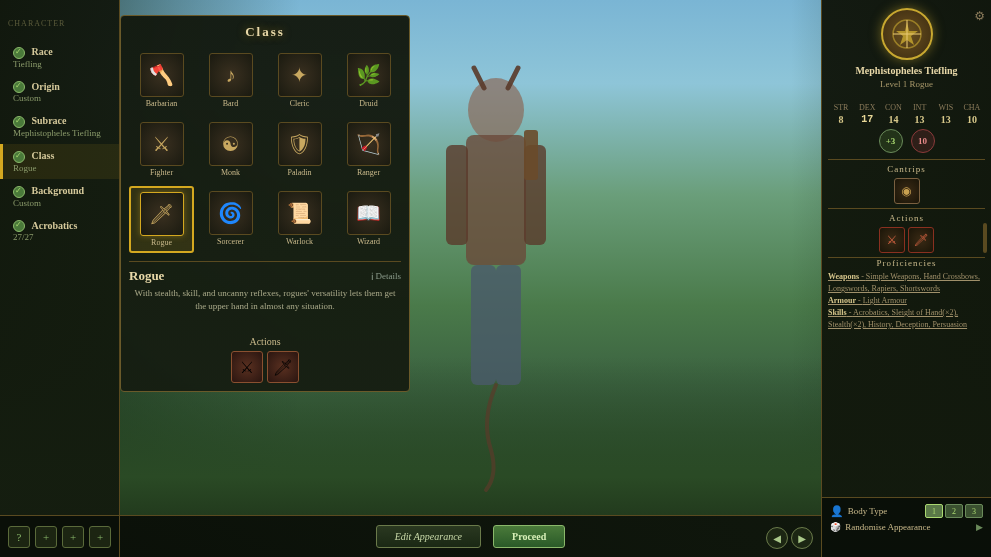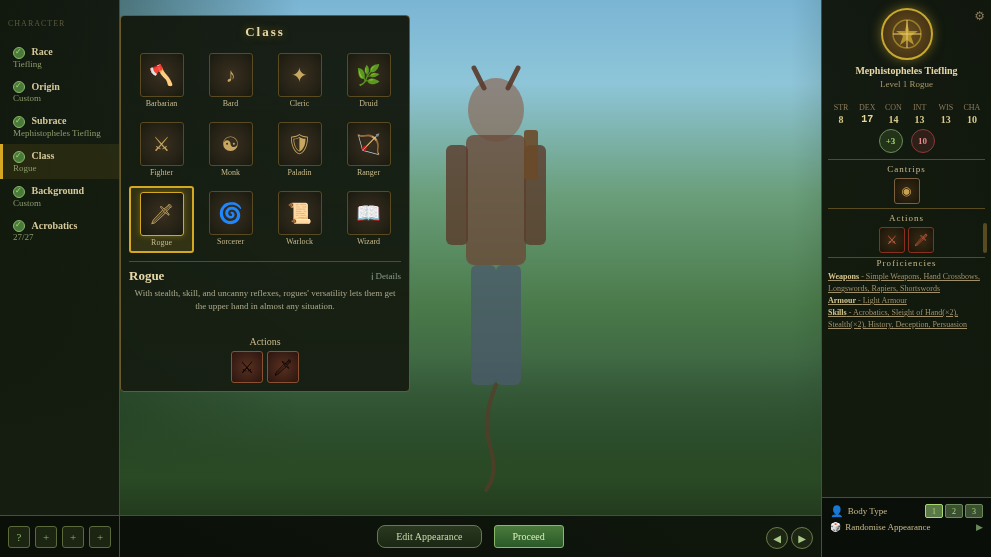--- a/index.html
+++ b/index.html
@@ -383,36 +383,37 @@
       z-index: 10;
       display: flex;
       align-items: center;
       justify-content: center;
       gap: 12px;
     }
     .btn-edit {
       padding: 5px 18px;
       background: linear-gradient(180deg, #2a3820 0%, #1a2814 100%);
       border: 1px solid #6a7a4a;
-      border-radius: 8px;
+      border-radius: 3px;
       color: #c8d8a8;
       font-size: 10px;
       cursor: pointer;
       font-family: 'Georgia', serif;
+      font-style: italic;
     }
     .btn-proceed {
       padding: 5px 18px;
       background: linear-gradient(180deg, #4a7a3a 0%, #2a5a28 100%);
       border: 1px solid #8ab86a;
       border-radius: 3px;
       color: #d8f0b8;
       font-size: 10px;
       cursor: pointer;
       font-family: 'Georgia', serif;
-      font-weight: normal;
+      font-weight: bold;
     }
     .nav-arrows {
       position: absolute;
       right: 8px; bottom: 8px;
       display: flex;
       gap: 3px;
     }
     .nav-btn {
       width: 22px; height: 22px;
       background: rgba(30,40,20,0.9);

